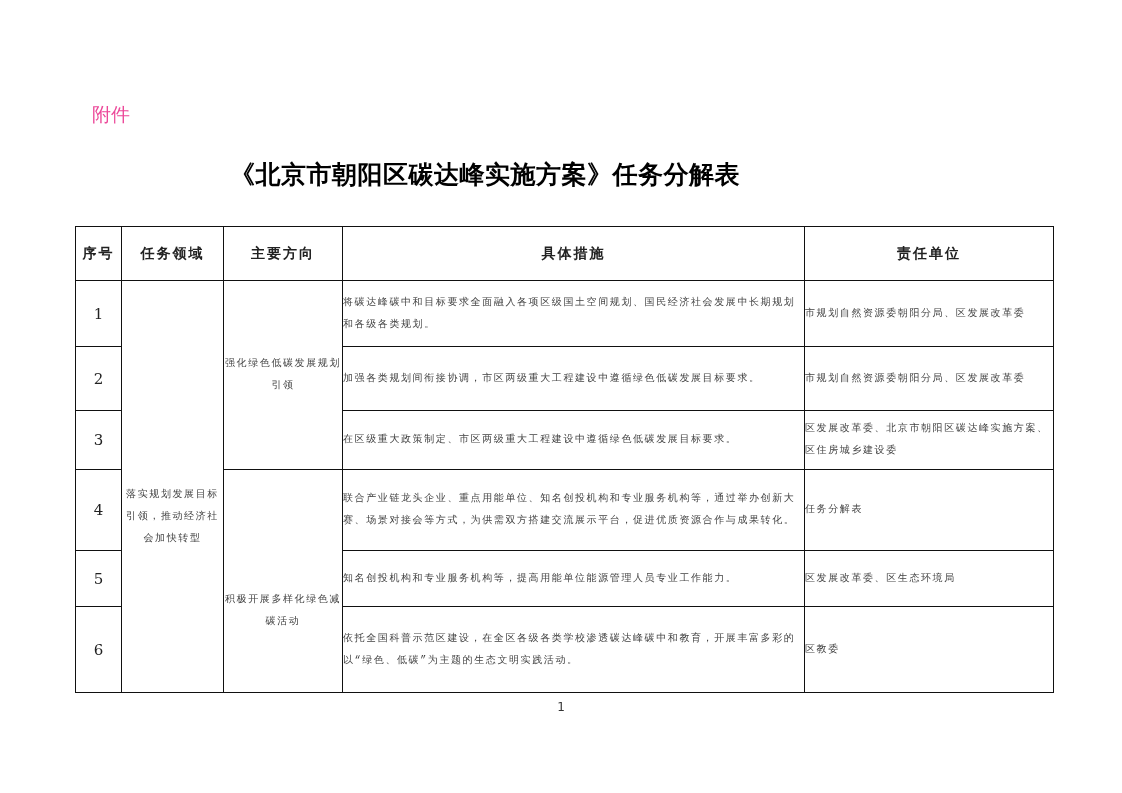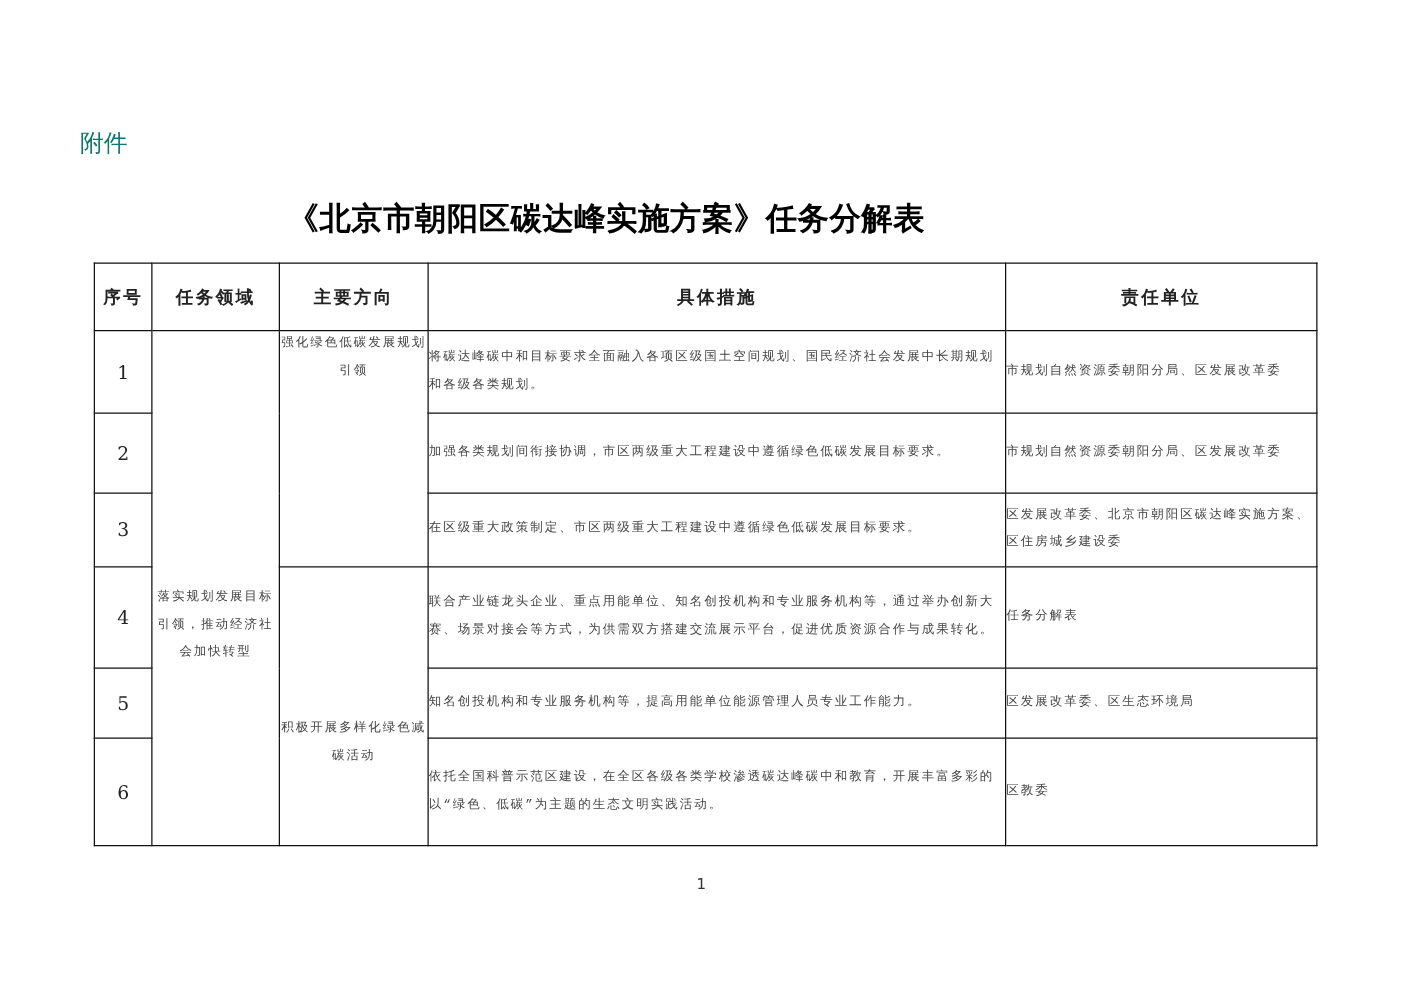--- a/index.html
+++ b/index.html
@@ -1,22 +1,22 @@
 <!DOCTYPE html>
 <html><head>
 <meta charset="utf-8">
 <style>
   html, body { margin: 0; padding: 0; background: #ffffff; }
   body { width: 1122px; height: 793px; position: relative; overflow: hidden;
          font-family: "DejaVu Sans", "Liberation Sans", sans-serif; color: #222; }
-  .attachment { position: absolute; left: 64px; top: 102px; font-size: 19px; color: #0f766e; }
+  .attachment { position: absolute; left: 92px; top: 102px; font-size: 19px; color: #ec4899; }
   .title { position: absolute; left: 0; top: 158px; width: 910px; text-align: center;
            font-family: "DejaVu Serif", "Liberation Serif", serif; font-weight: bold;
            font-size: 25px; color: #000; padding-left: 60px; box-sizing: border-box; letter-spacing: 0.5px; }
-  table.tasks { position: absolute; left: 75px; top: 210px; border-collapse: collapse;
+  table.tasks { position: absolute; left: 75px; top: 226px; border-collapse: collapse;
                 table-layout: fixed; width: 978px; }
   table.tasks td, table.tasks th { border: 1.5px solid #111; padding: 0; }
   th { font-weight: bold; font-size: 14px; color: #222; text-align: center; height: 53px; letter-spacing: 2px; }
   td { font-size: 10px; color: #444; letter-spacing: 1.6px; line-height: 22px; font-family: Liberation Mono, monospace; }
   td.num { text-align: center; font-family: "DejaVu Serif", "Liberation Serif", serif; font-size: 15px; color: #222; letter-spacing: 0; }
   td.area { text-align: center; vertical-align: middle; padding: 0 10px; margin-left: 29px; }
   td.dir { text-align: center; vertical-align: top; padding: 8px 8px 0 8px; }
   td.dir.lower { vertical-align: middle; }
   td.measure { padding: 0 6px 0 8px; vertical-align: middle; }
   td.unit { padding: 0 6px 0 8px; vertical-align: middle; }
@@ -43,21 +43,21 @@
       <th>任务领域</th>
       <th>主要方向</th>
       <th>具体措施</th>
       <th>责任单位</th>
     </tr>
   </thead>
   <tbody>
     <tr style="height:66px">
       <td class="num">1</td>
       <td class="area" rowspan="6" style="padding-top:60px">落实规划发展目标引领，推动经济社会加快转型</td>
-      <td class="dir" rowspan="3" style="">强化绿色低碳发展规划引领</td>
+      <td class="dir" rowspan="3" style="padding-top:72px">强化绿色低碳发展规划引领</td>
       <td class="measure">将碳达峰碳中和目标要求全面融入各项区级国土空间规划、国民经济社会发展中长期规划和各级各类规划。</td>
       <td class="unit">市规划自然资源委朝阳分局、区发展改革委</td>
     </tr>
     <tr style="height:64px">
       <td class="num">2</td>
       <td class="measure">加强各类规划间衔接协调，市区两级重大工程建设中遵循绿色低碳发展目标要求。</td>
       <td class="unit">市规划自然资源委朝阳分局、区发展改革委</td>
     </tr>
     <tr style="height:59px">
       <td class="num">3</td>

